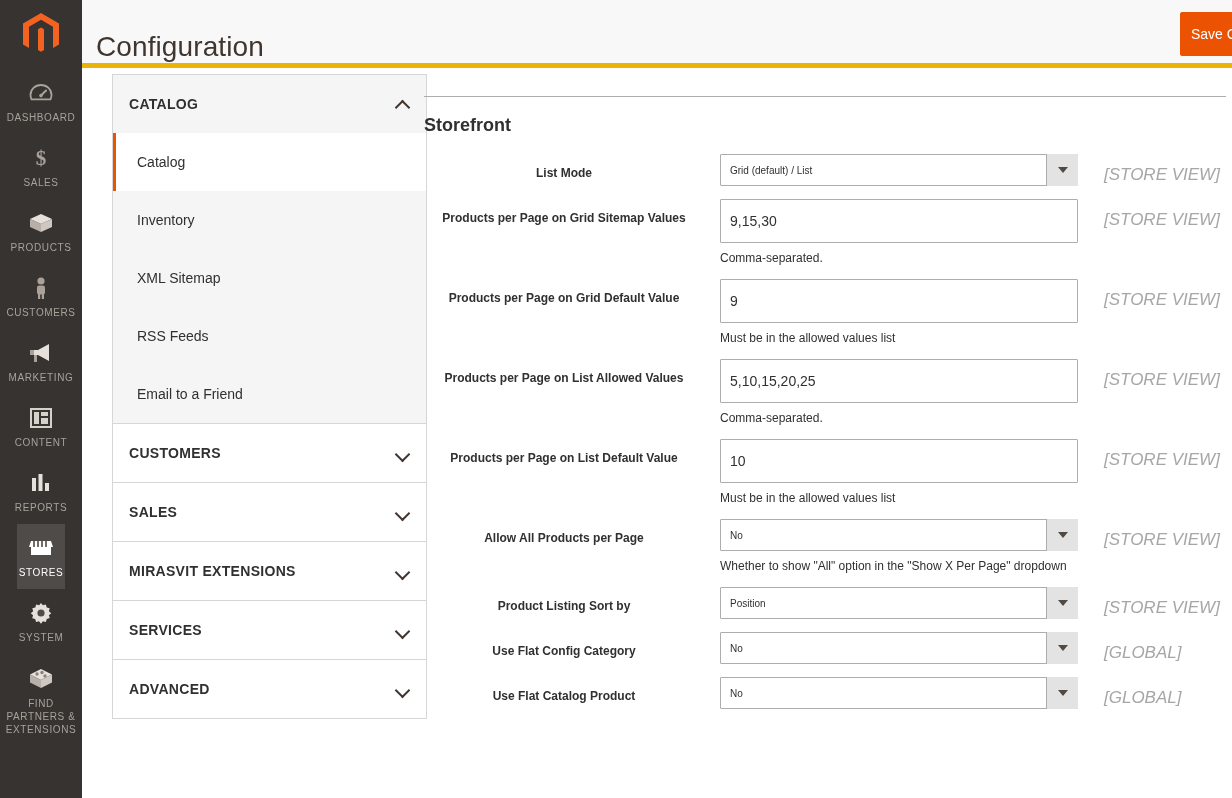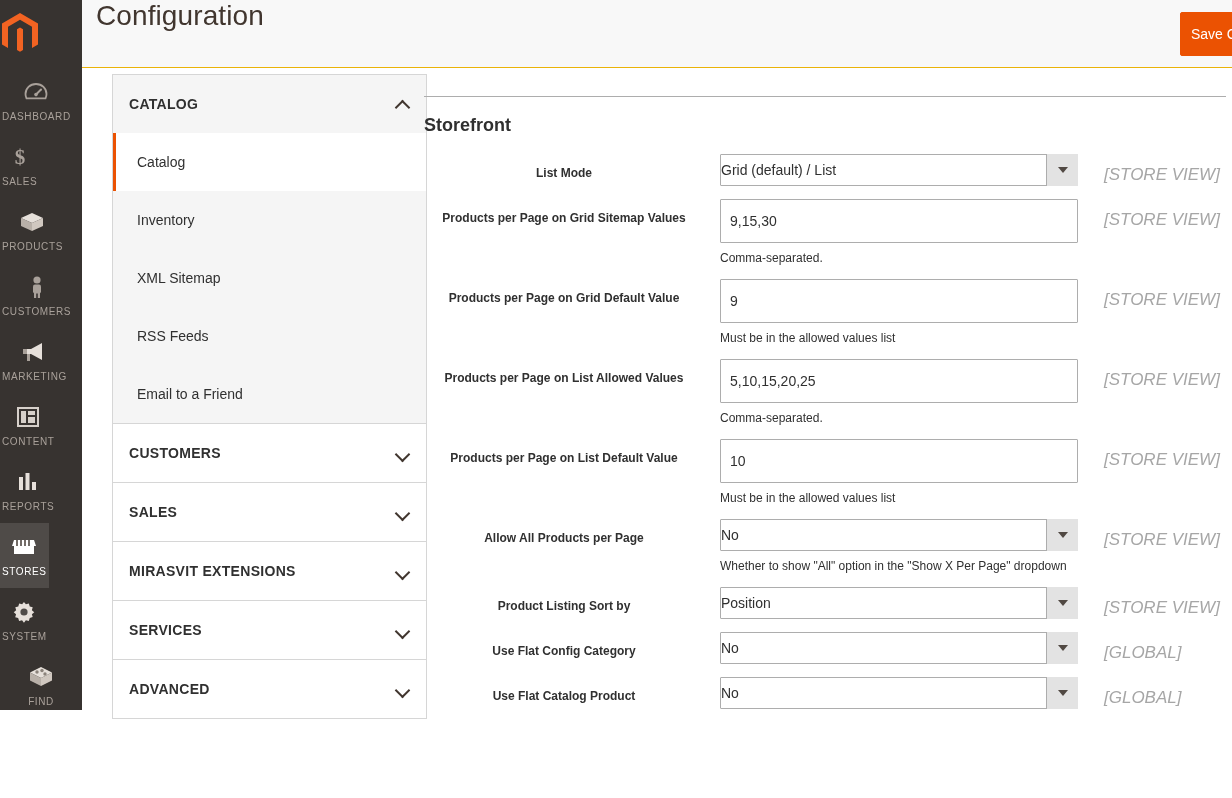--- a/index.html
+++ b/index.html
@@ -7,23 +7,23 @@
     width: 1232px; height: 798px;
     overflow: hidden;
     background: #ffffff;
     font-family: "Liberation Sans", sans-serif;
     -webkit-font-smoothing: antialiased;
   }
   .app { position: relative; width: 1232px; height: 798px; display: flex; }
 
   
   .leftnav {
-    width: 82px; flex: 0 0 82px; height: 710px;
+    width: 82px; flex: 0 0 82px; height: 798px;
     background: #373330;
-    display: flex; flex-direction: column; align-items: flex-start;
+    display: flex; flex-direction: column; align-items: center;
     overflow: hidden;
   }
   .logo-wrap {
     height: 68px; display: flex; align-items: center; justify-content: center;
     flex: 0 0 68px;
   }
   .nav-divider { height: 1px; background: #565049; margin: 0 12px; }
   .nav-item {
     display: flex; flex-direction: column; align-items: center; justify-content: center;
     padding: 11px 2px 10px 2px;
@@ -37,22 +37,22 @@
     font-family: "Liberation Sans", sans-serif;
   }
   .nav-item.active .nav-label { color: #ffffff; }
 
   
   .right { flex: 1; display: flex; flex-direction: column; min-width: 0; position: relative; }
 
   .page-header {
     height: 68px; flex: 0 0 68px;
     background: #f8f8f8;
-    border-bottom: 1px solid #eab308;
-    display: flex; align-items: flex-start;
+    border-bottom: 5px solid #eab308;
+    display: flex; align-items: flex-end;
     padding-left: 14px;
     position: relative;
   }
   .page-title {
     font-size: 28px; font-weight: normal; color: #41362f;
     font-family: "Liberation Sans", sans-serif;
     letter-spacing: .1px;
   }
   .save-button {
     position: absolute; right: -22px; top: 12px;
@@ -128,22 +128,22 @@
     width: 358px; height: 44px;
     border: 1px solid #adadad; border-radius: 1px;
     background: #fff; color: #303030; font-size: 14px;
     padding: 0 9px;
     font-family: "Liberation Sans", sans-serif;
   }
   .select-wrap { position: relative; width: 358px; height: 32px; }
   .select-box {
     width: 358px; height: 32px;
     border: 1px solid #adadad; border-radius: 1px;
-    background: #fff; color: #303030; font-size: 14px;
-    display: flex; align-items: center; 
+    background: #fff; color: #303030; font-size: 10px;
+    display: flex; align-items: center; padding-left: 9px;
     font-family: "Liberation Sans", sans-serif;
     cursor: pointer;
   }
   .select-arrow {
     position: absolute; right: 0; top: 0;
     width: 32px; height: 32px;
     background: #e3e3e3; border-left: 1px solid #adadad;
     display: flex; align-items: center; justify-content: center;
     cursor: pointer;
   }

